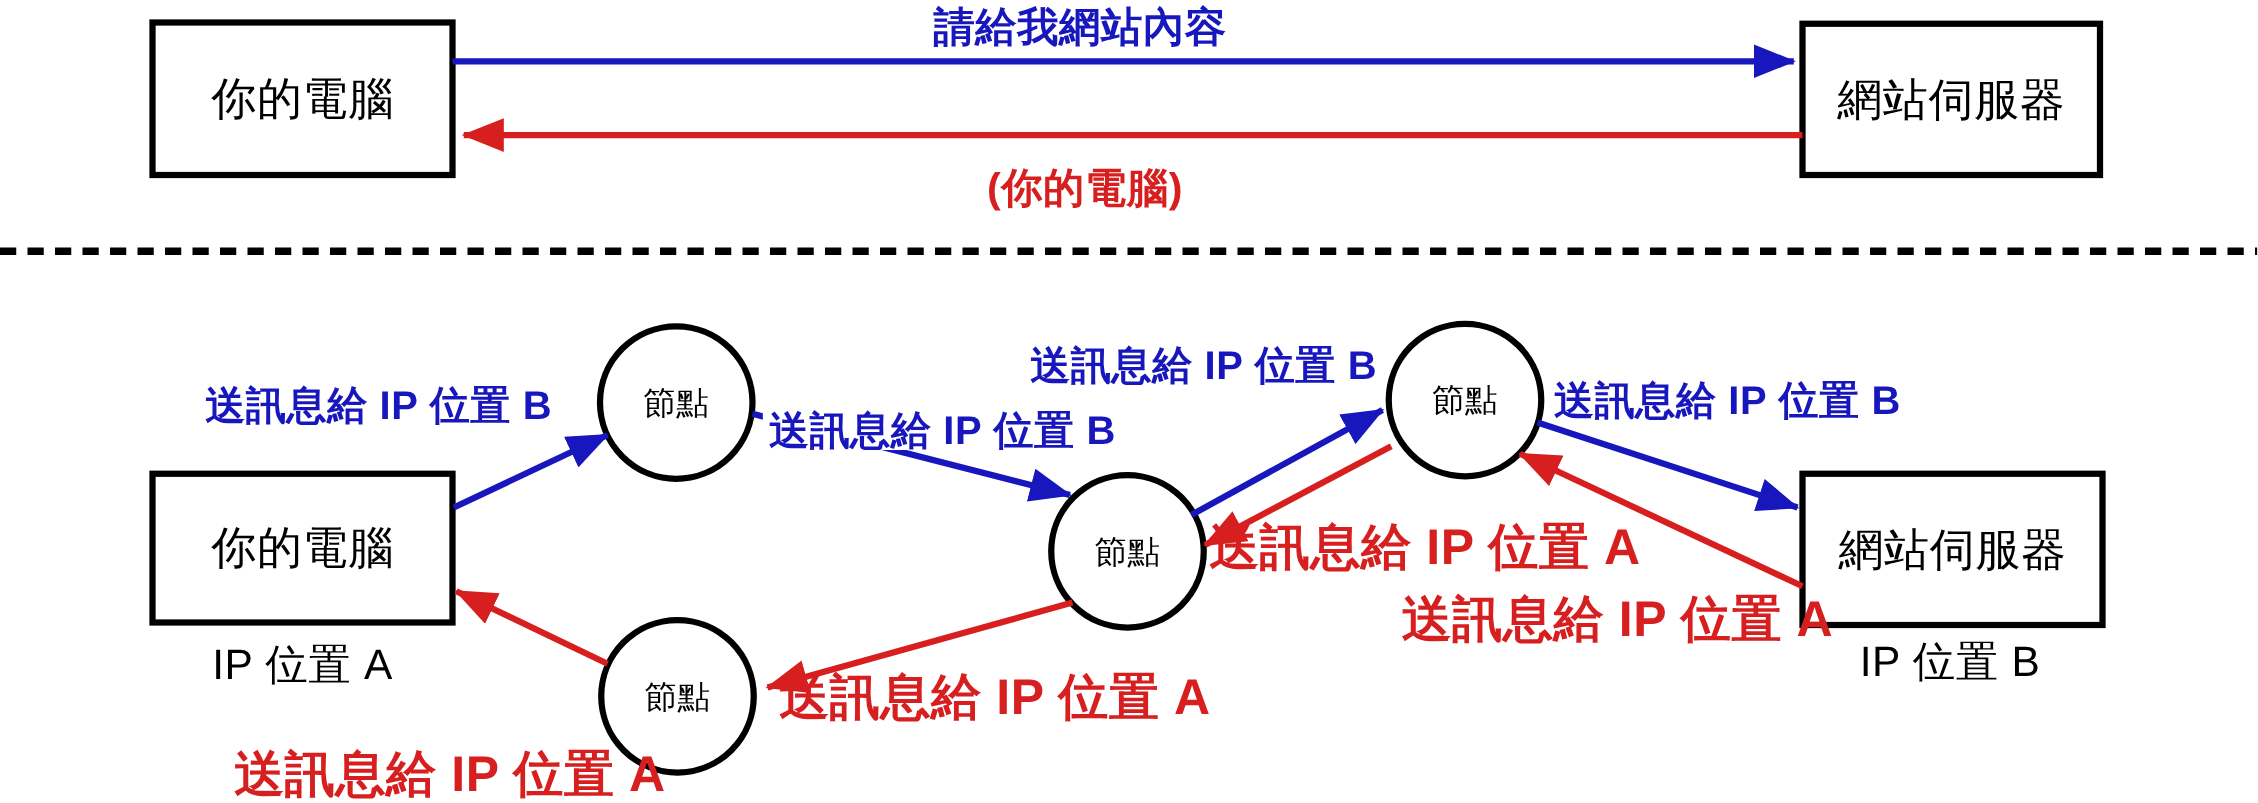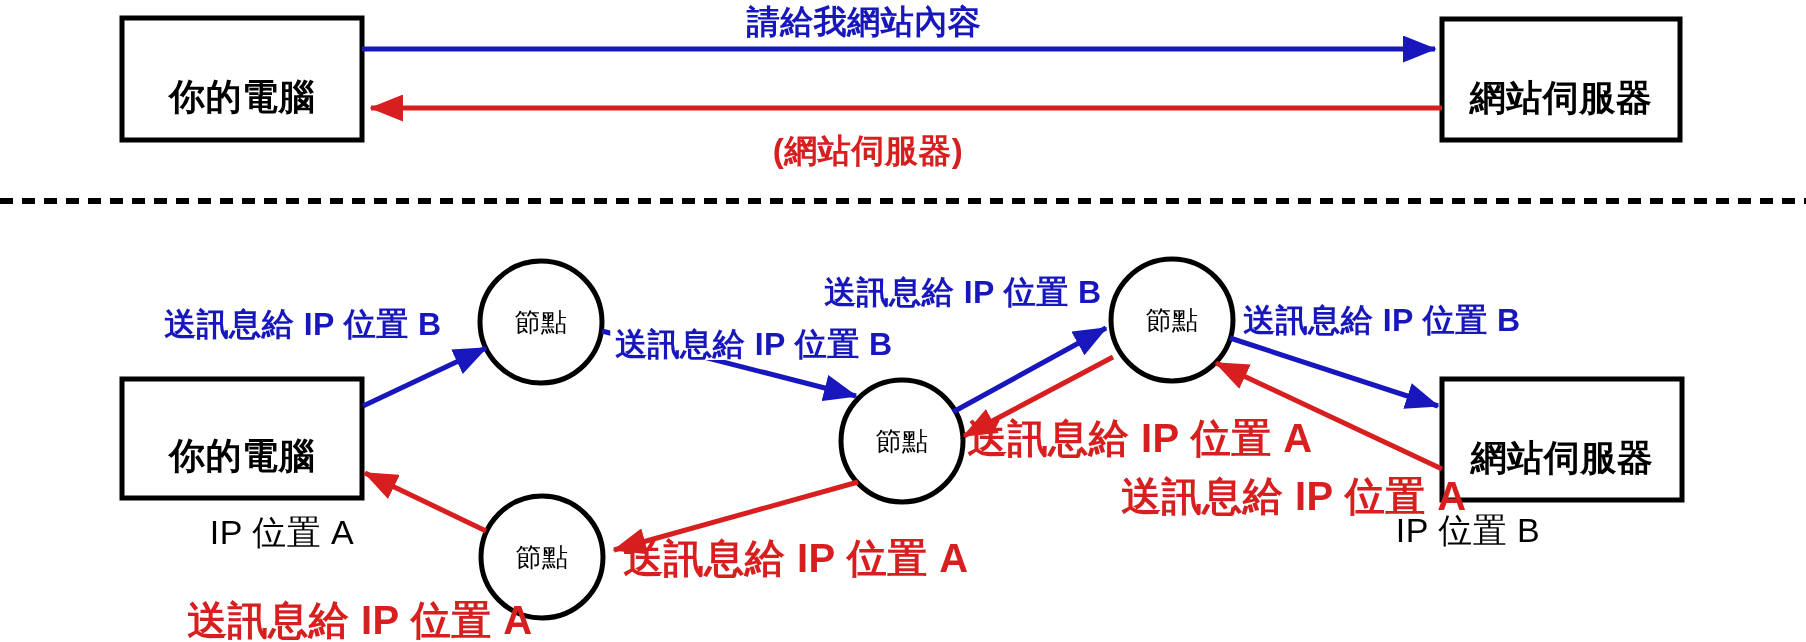--- a/index.html
+++ b/index.html
@@ -20,21 +20,21 @@
     left: 0;
     top: 0;
   }
   .lbl {
     position: absolute;
     transform: translate(-50%, -50%);
     white-space: nowrap;
     line-height: 1;
     letter-spacing: 0.5px;
   }
-  .box-lbl   { font-size: 36px; font-weight: 700; color: var(--black); margin-top: 18px; }
+  .box-lbl   { font-size: 36px; font-weight: 400; color: var(--black); }
   .node-lbl  { font-size: 26px; font-weight: 500; color: var(--black); }
   .ip-lbl    { font-size: 34px; font-weight: 500; color: var(--black); }
   .blue-lbl  { font-size: 32px; font-weight: 600; color: var(--blue); }
   .red-lbl   { font-size: 40px; font-weight: 600; color: var(--red); }
   .top-msg   { font-size: 33px; }
   .lbl-bg    { background: #ffffff; padding: 0 5px; }
 
   .shape       { fill: #ffffff; stroke: var(--black); stroke-width: 5; }
   .blue-line   { stroke: var(--blue); stroke-width: 5; fill: none; }
   .red-line    { stroke: var(--red);  stroke-width: 5; fill: none; }
@@ -80,26 +80,26 @@
 
     <line class="red-line" x1="1442" y1="469" x2="1216" y2="363" marker-end="url(#arrow-red)"></line>
     <line class="red-line" x1="1113" y1="357" x2="964" y2="436" marker-end="url(#arrow-red)"></line>
     <line class="red-line" x1="858" y1="482" x2="614" y2="550" marker-end="url(#arrow-red)"></line>
     <line class="red-line" x1="486" y1="531" x2="365" y2="473" marker-end="url(#arrow-red)"></line>
   </svg>
 
   <div class="lbl box-lbl" style="left:242px; top:79px;">你的電腦</div>
   <div class="lbl box-lbl" style="left:1561px; top:80px;">網站伺服器</div>
   <div class="lbl blue-lbl top-msg" style="left:864px; top:21px;text-align:right;">請給我網站內容</div>
-  <div class="lbl red-lbl top-msg" style="left:868px; top:150px;">(網站伺服器)</div>
+  <div class="lbl red-lbl top-msg" style="left:868px; top:150px;">(你的電腦)</div>
 
   <div class="lbl box-lbl" style="left:242px; top:438px;">你的電腦</div>
-  <div class="lbl ip-lbl" style="left:242px; top:532px;margin-left:40px;">IP 位置 A</div>
+  <div class="lbl ip-lbl" style="left:242px; top:532px;">IP 位置 A</div>
   <div class="lbl box-lbl" style="left:1562px; top:440px;">網站伺服器</div>
-  <div class="lbl ip-lbl" style="left:1468px; top:530px;text-align:center;">IP 位置 B</div>
+  <div class="lbl ip-lbl" style="left:1560px; top:530px;text-align:center;">IP 位置 B</div>
 
   <div class="lbl node-lbl" style="left:541px; top:322px;">節點</div>
   <div class="lbl node-lbl" style="left:902px; top:441px;">節點</div>
   <div class="lbl node-lbl" style="left:1172px; top:320px;">節點</div>
   <div class="lbl node-lbl" style="left:542px; top:557px;">節點</div>
 
   <div class="lbl blue-lbl" style="left:303px; top:324px;">送訊息給 IP 位置 B</div>
   <div class="lbl blue-lbl lbl-bg" style="left:754px; top:344px;">送訊息給 IP 位置 B</div>
   <div class="lbl blue-lbl" style="left:963px; top:292px;">送訊息給 IP 位置 B</div>
   <div class="lbl blue-lbl" style="left:1382px; top:320px;">送訊息給 IP 位置 B</div>

